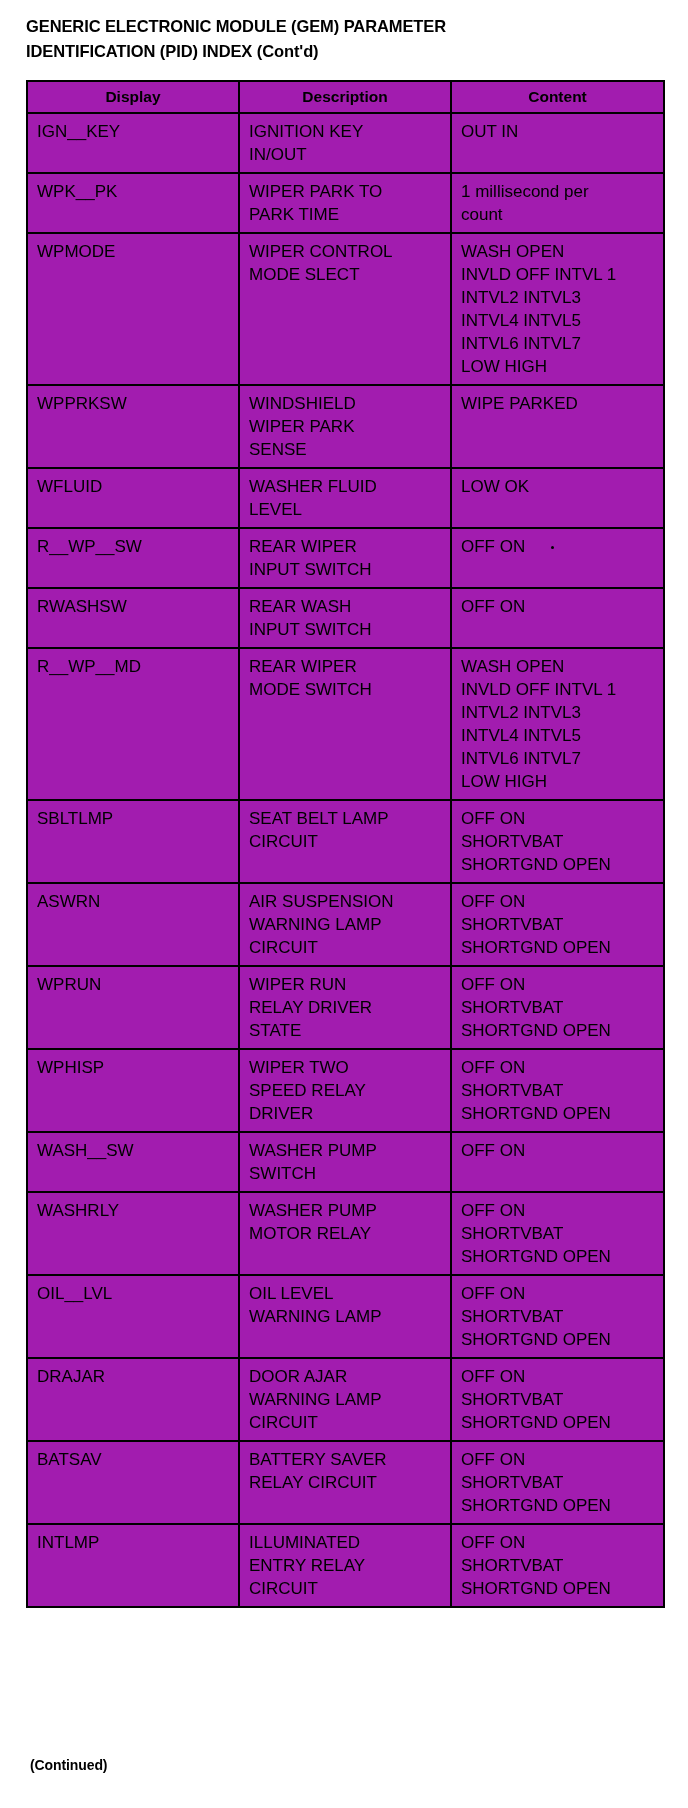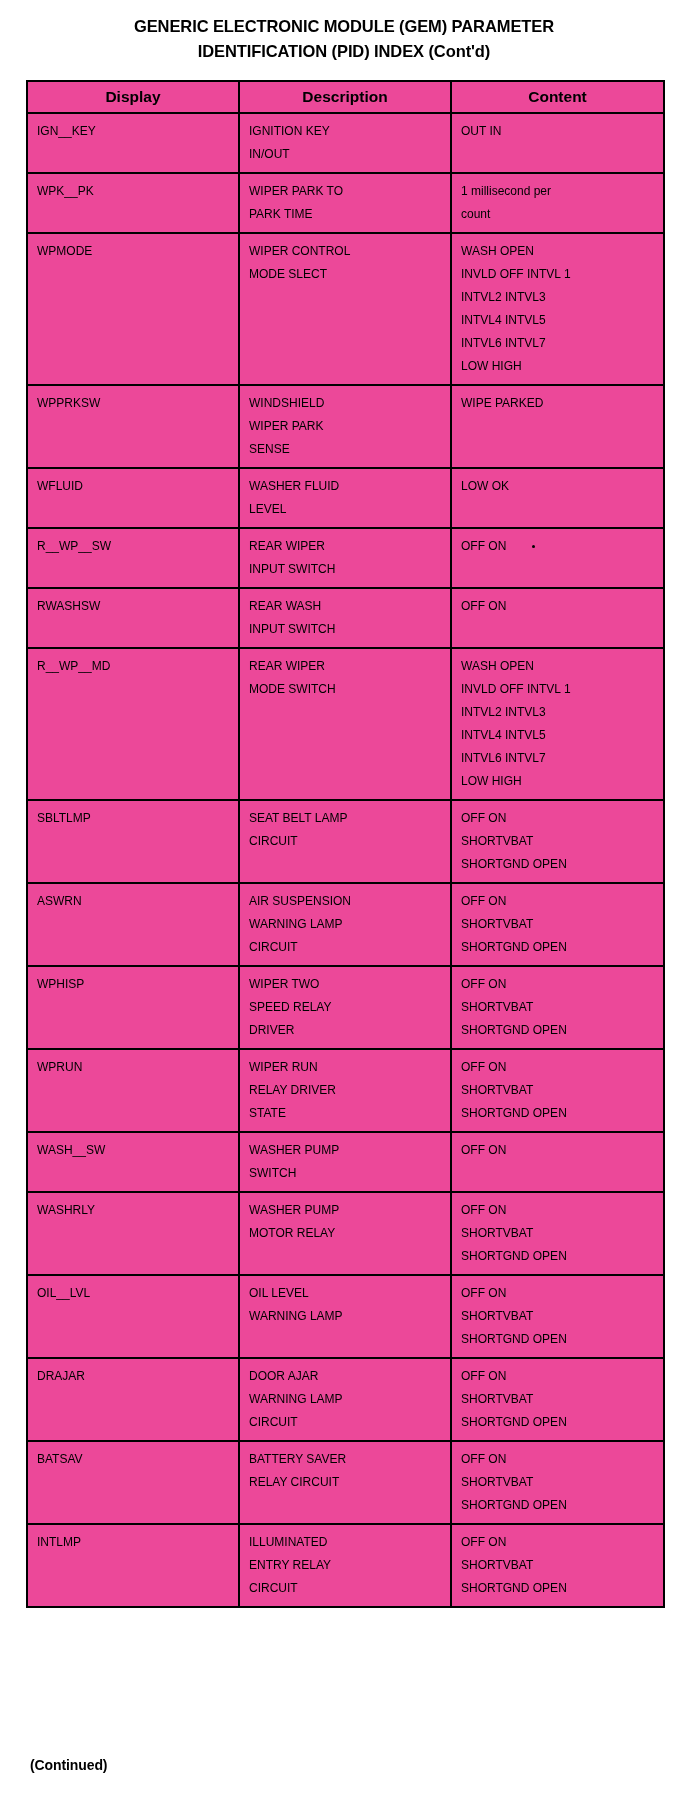--- a/index.html
+++ b/index.html
@@ -19,43 +19,42 @@
     position: absolute;
     left: 0; top: 0;
     width: 688px;
     height: 1808px;
   }
   .doc-title {
     position: absolute;
     left: 26px;
     top: 14px;
     width: 636px;
-    text-align: center;
     font-size: 16.5px;
     font-weight: bold;
     line-height: 25px;
     letter-spacing: -0.1px;
   }
   .doc-title .line2 { display: block; }
 
   table.pid-table {
     position: absolute;
     left: 26px;
     top: 80px;
     width: 637px;
     border-collapse: collapse;
     table-layout: fixed;
-    background: #ec4899;
+    background: #a21caf;
     border-radius: 7px;
   }
   table.pid-table td, table.pid-table th {
     border: 2px solid #000;
     vertical-align: top;
     padding: 6px 0 6px 9px;
-    font-size: 12px;
+    font-size: 17px;
     line-height: 23px;
     font-weight: normal;
     text-align: left;
   }
   table.pid-table thead th {
     text-align: center;
     font-weight: bold;
     font-size: 15.5px;
     padding: 5px 0 5px 0;
     height: 20px;
@@ -242,50 +241,50 @@
             <span class="cell-line">AIR SUSPENSION</span>
             <span class="cell-line">WARNING LAMP</span>
             <span class="cell-line">CIRCUIT</span>
           </td>
           <td>
             <span class="cell-line">OFF ON</span>
             <span class="cell-line">SHORTVBAT</span>
             <span class="cell-line">SHORTGND OPEN</span>
           </td>
         </tr>
+        <tr style="height: 70px;">
+          <td>
+            <span class="cell-line">WPRUN</span>
+          </td>
+          <td>
+            <span class="cell-line">WIPER RUN</span>
+            <span class="cell-line">RELAY DRIVER</span>
+            <span class="cell-line">STATE</span>
+          </td>
+          <td>
+            <span class="cell-line">OFF ON</span>
+            <span class="cell-line">SHORTVBAT</span>
+            <span class="cell-line">SHORTGND OPEN</span>
+          </td>
+        </tr>
         <tr style="height: 75px;">
           <td>
             <span class="cell-line">WPHISP</span>
           </td>
           <td>
             <span class="cell-line">WIPER TWO</span>
             <span class="cell-line">SPEED RELAY</span>
             <span class="cell-line">DRIVER</span>
           </td>
           <td>
             <span class="cell-line">OFF ON</span>
             <span class="cell-line">SHORTVBAT</span>
             <span class="cell-line">SHORTGND OPEN</span>
           </td>
         </tr>
-        <tr style="height: 70px;">
-          <td>
-            <span class="cell-line">WPRUN</span>
-          </td>
-          <td>
-            <span class="cell-line">WIPER RUN</span>
-            <span class="cell-line">RELAY DRIVER</span>
-            <span class="cell-line">STATE</span>
-          </td>
-          <td>
-            <span class="cell-line">OFF ON</span>
-            <span class="cell-line">SHORTVBAT</span>
-            <span class="cell-line">SHORTGND OPEN</span>
-          </td>
-        </tr>
         <tr style="height: 50px; padding-left: 25px;">
           <td>
             <span class="cell-line">WASH__SW</span>
           </td>
           <td>
             <span class="cell-line">WASHER PUMP</span>
             <span class="cell-line">SWITCH</span>
           </td>
           <td>
             <span class="cell-line">OFF ON</span>

